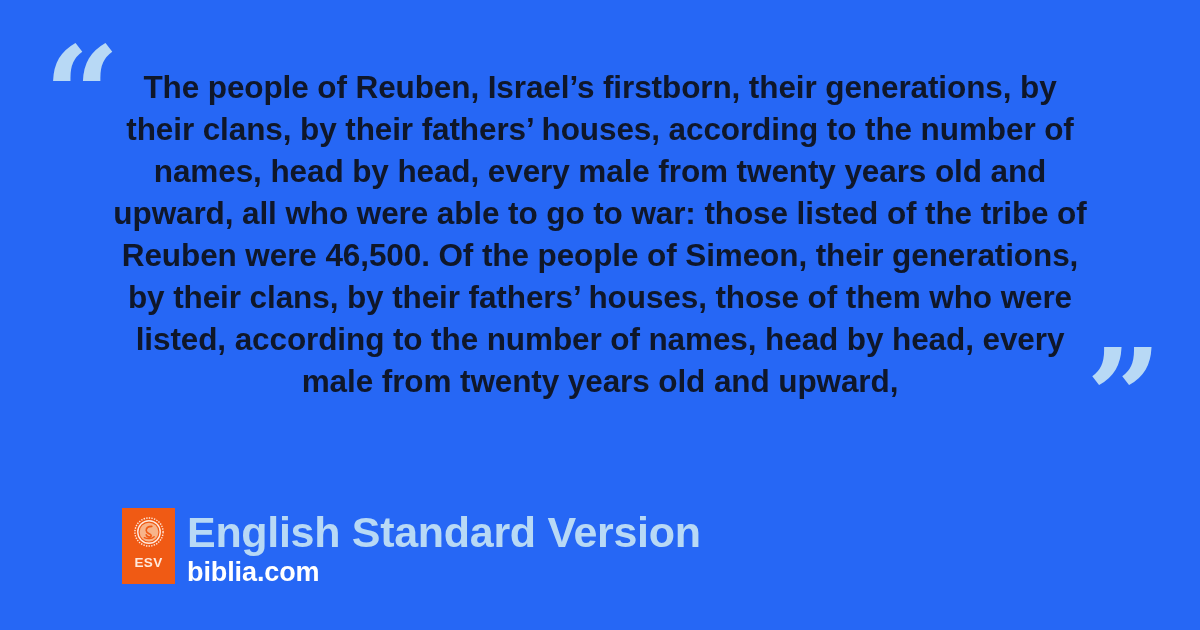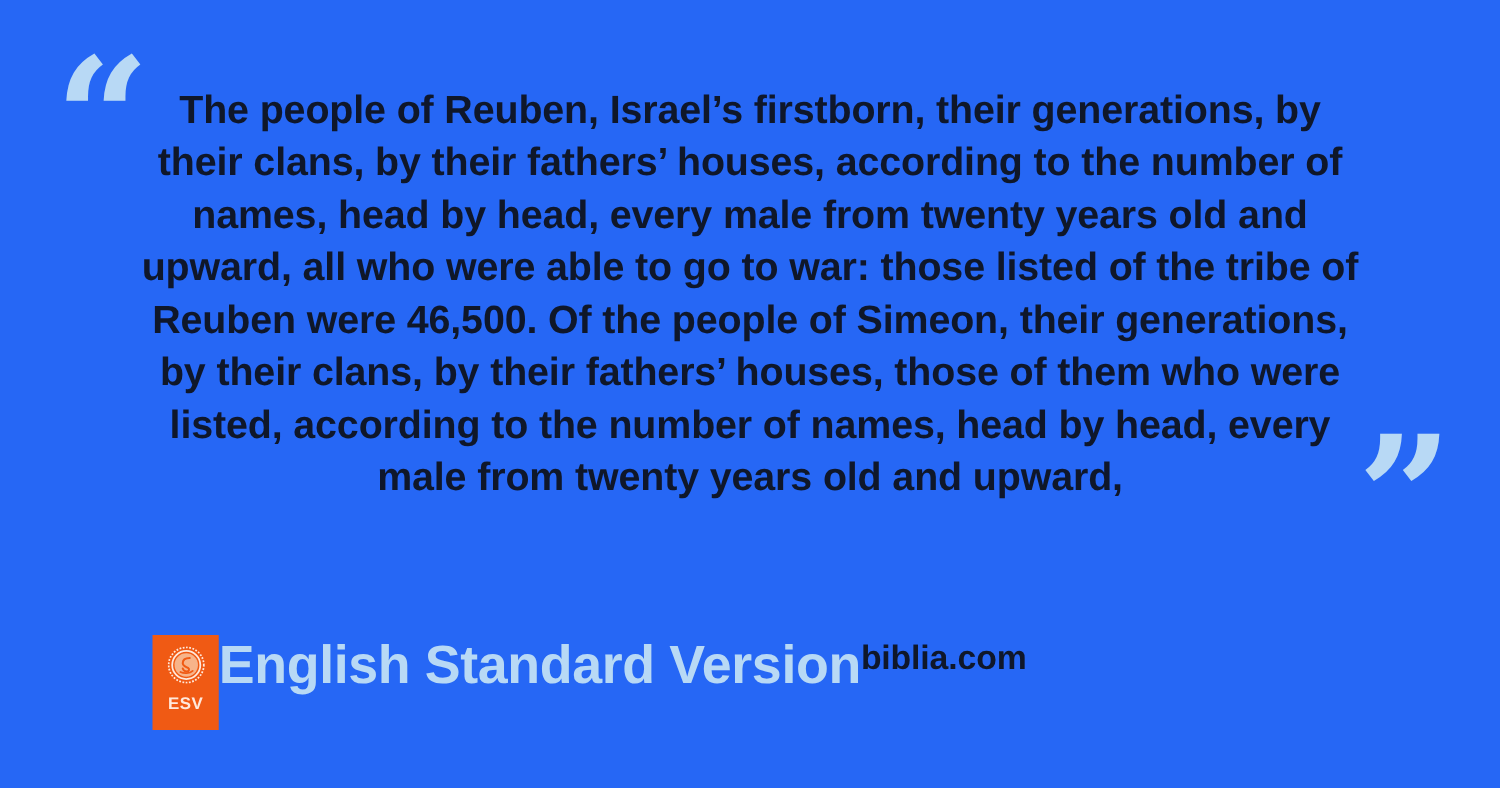--- a/index.html
+++ b/index.html
@@ -92,36 +92,37 @@
     margin-top: 9px;
     color: #FFE9DC;
     font-family: "Liberation Sans", "DejaVu Sans", sans-serif;
     font-size: 13.5px;
     font-weight: 700;
     letter-spacing: 0.4px;
     line-height: 1;
   }
 
   #attribution-text {
+    margin-left: 12px;
     display: flex;
-    flex-direction: row;
+    flex-direction: column;
     justify-content: flex-end;
     padding-top: 1px;
   }
   #version-name {
     color: #B8D9F5;
     font-family: "Liberation Sans", "DejaVu Sans", sans-serif;
     font-weight: 700;
     font-size: 43px;
     line-height: 46px;
     letter-spacing: -0.3px;
     white-space: nowrap;
   }
   #site-name {
-    color: #0f172a;
+    color: #ffffff;
     font-family: "Liberation Sans", "DejaVu Sans", sans-serif;
     font-weight: 700;
     font-size: 27px;
     line-height: 30px;
     letter-spacing: -0.1px;
     margin-top: 2px;
     white-space: nowrap;
   }
 </style>
 </head>

